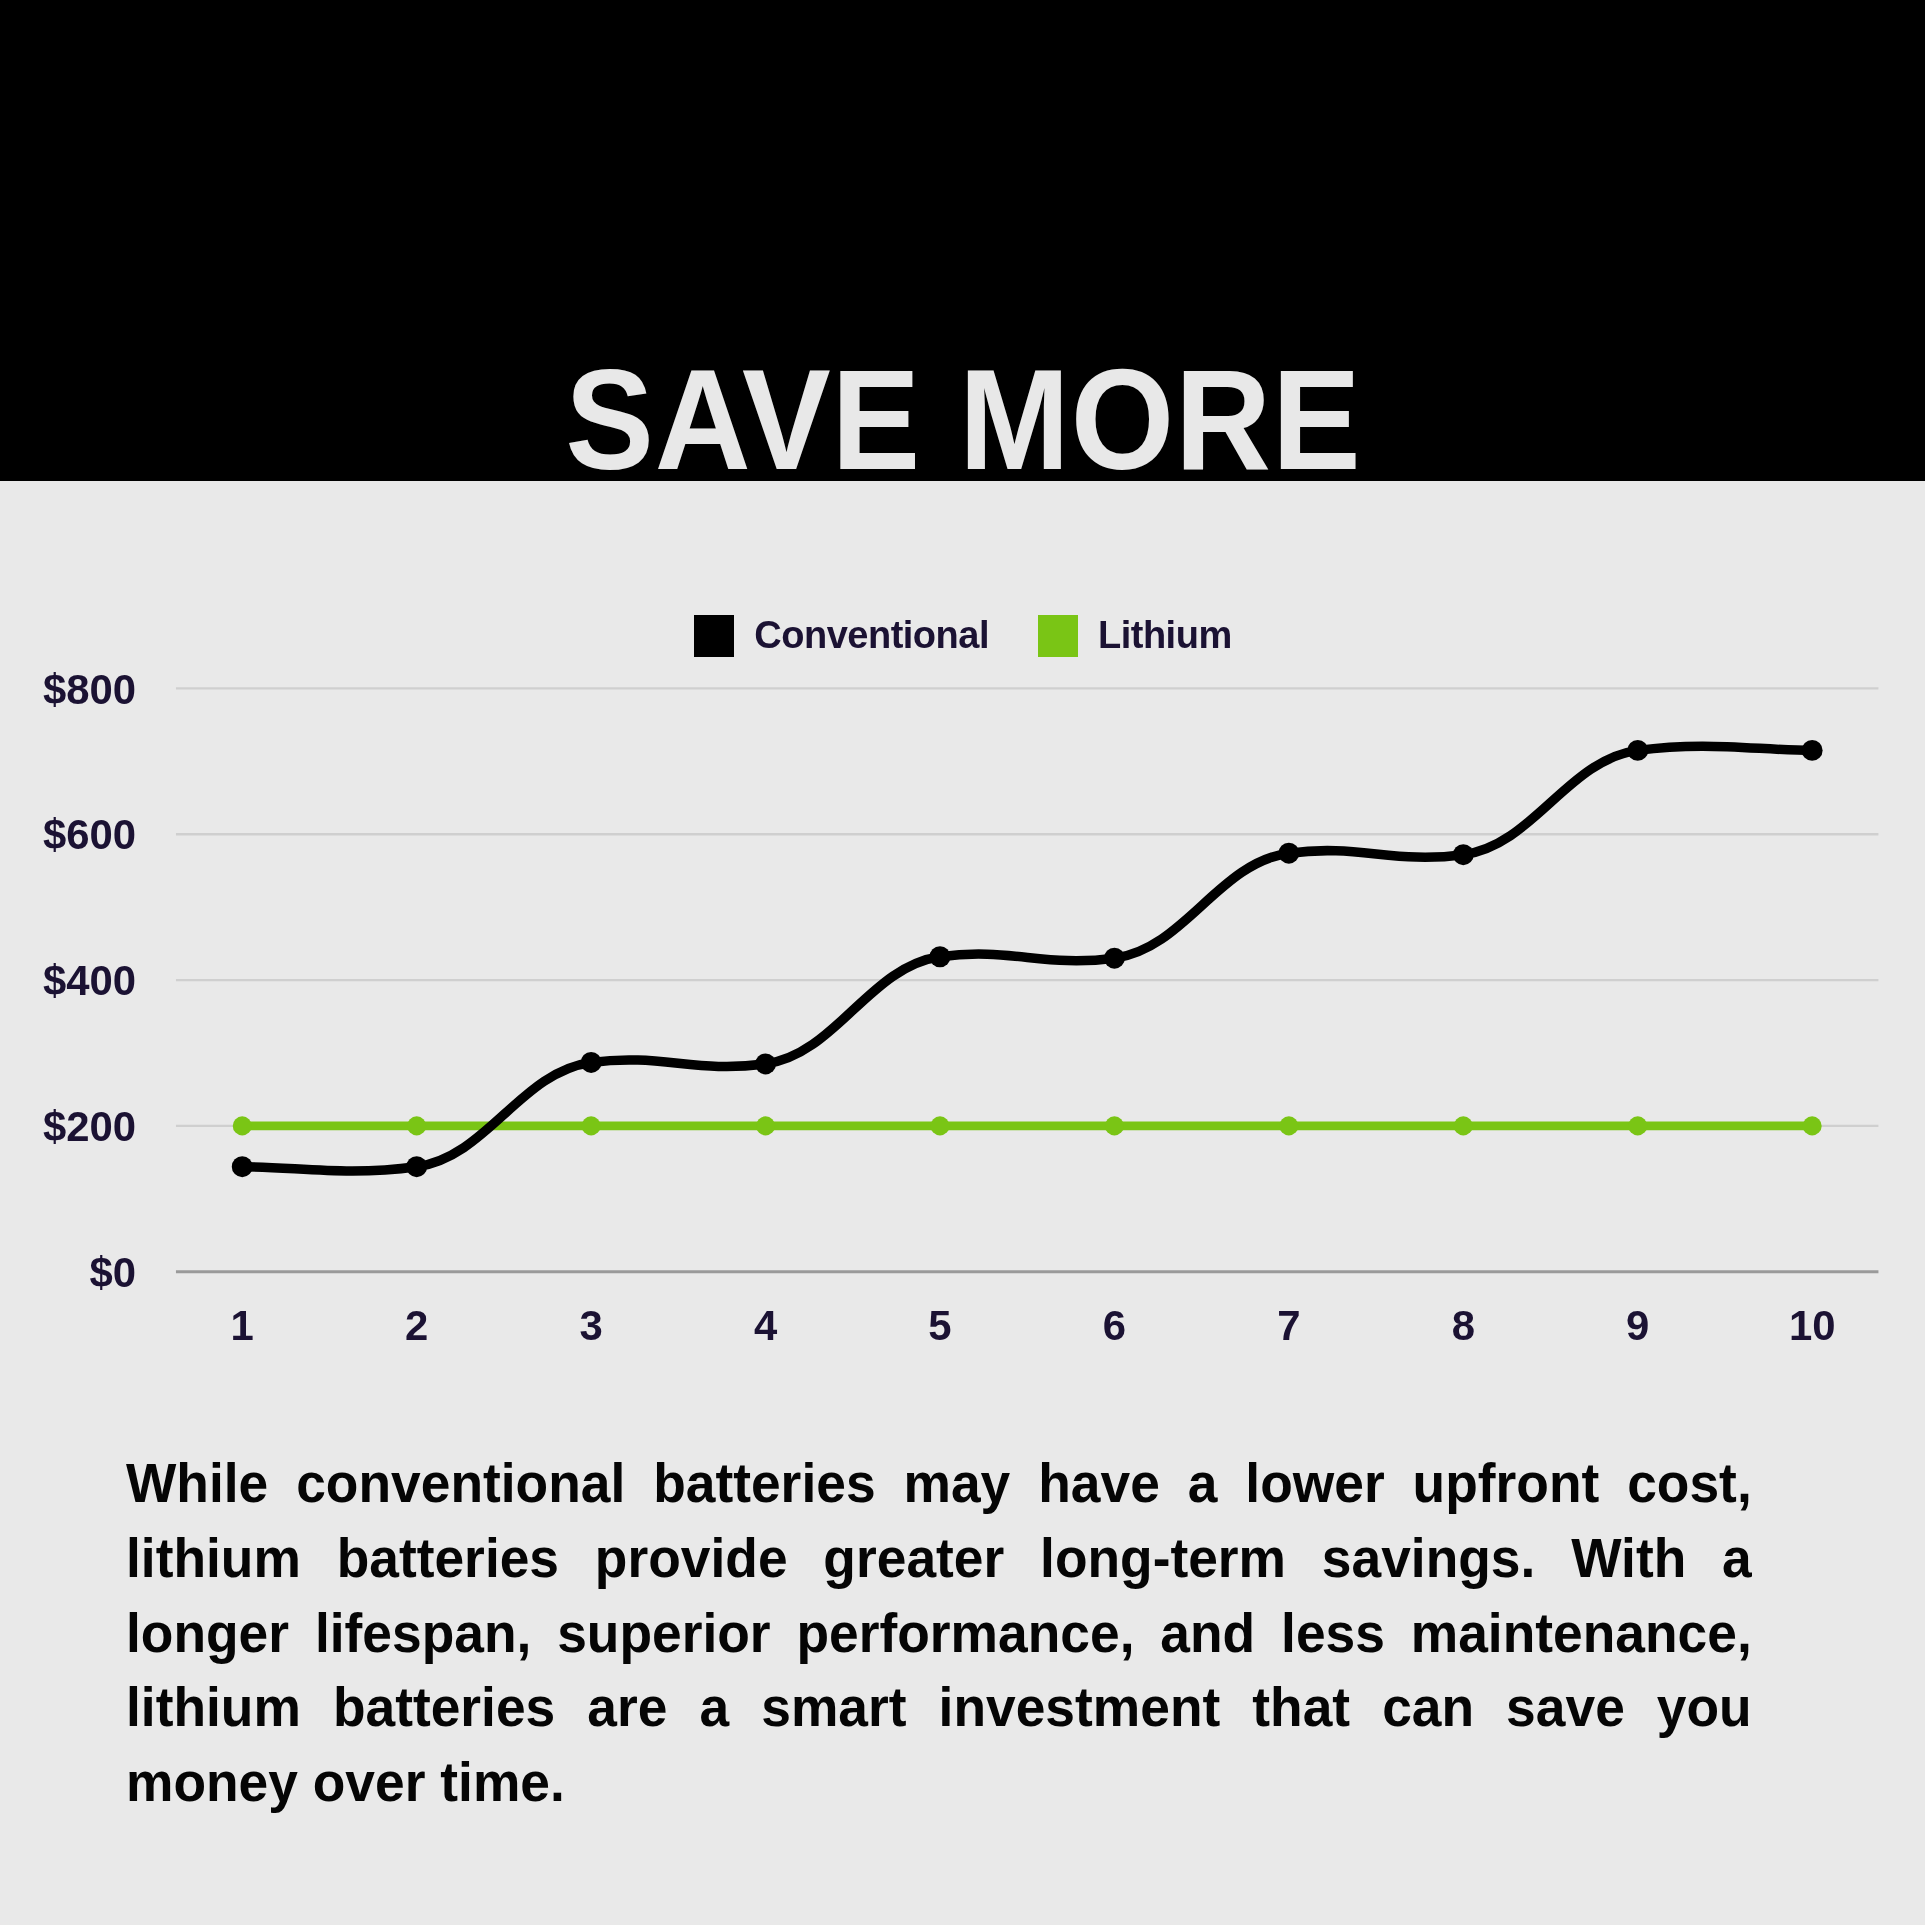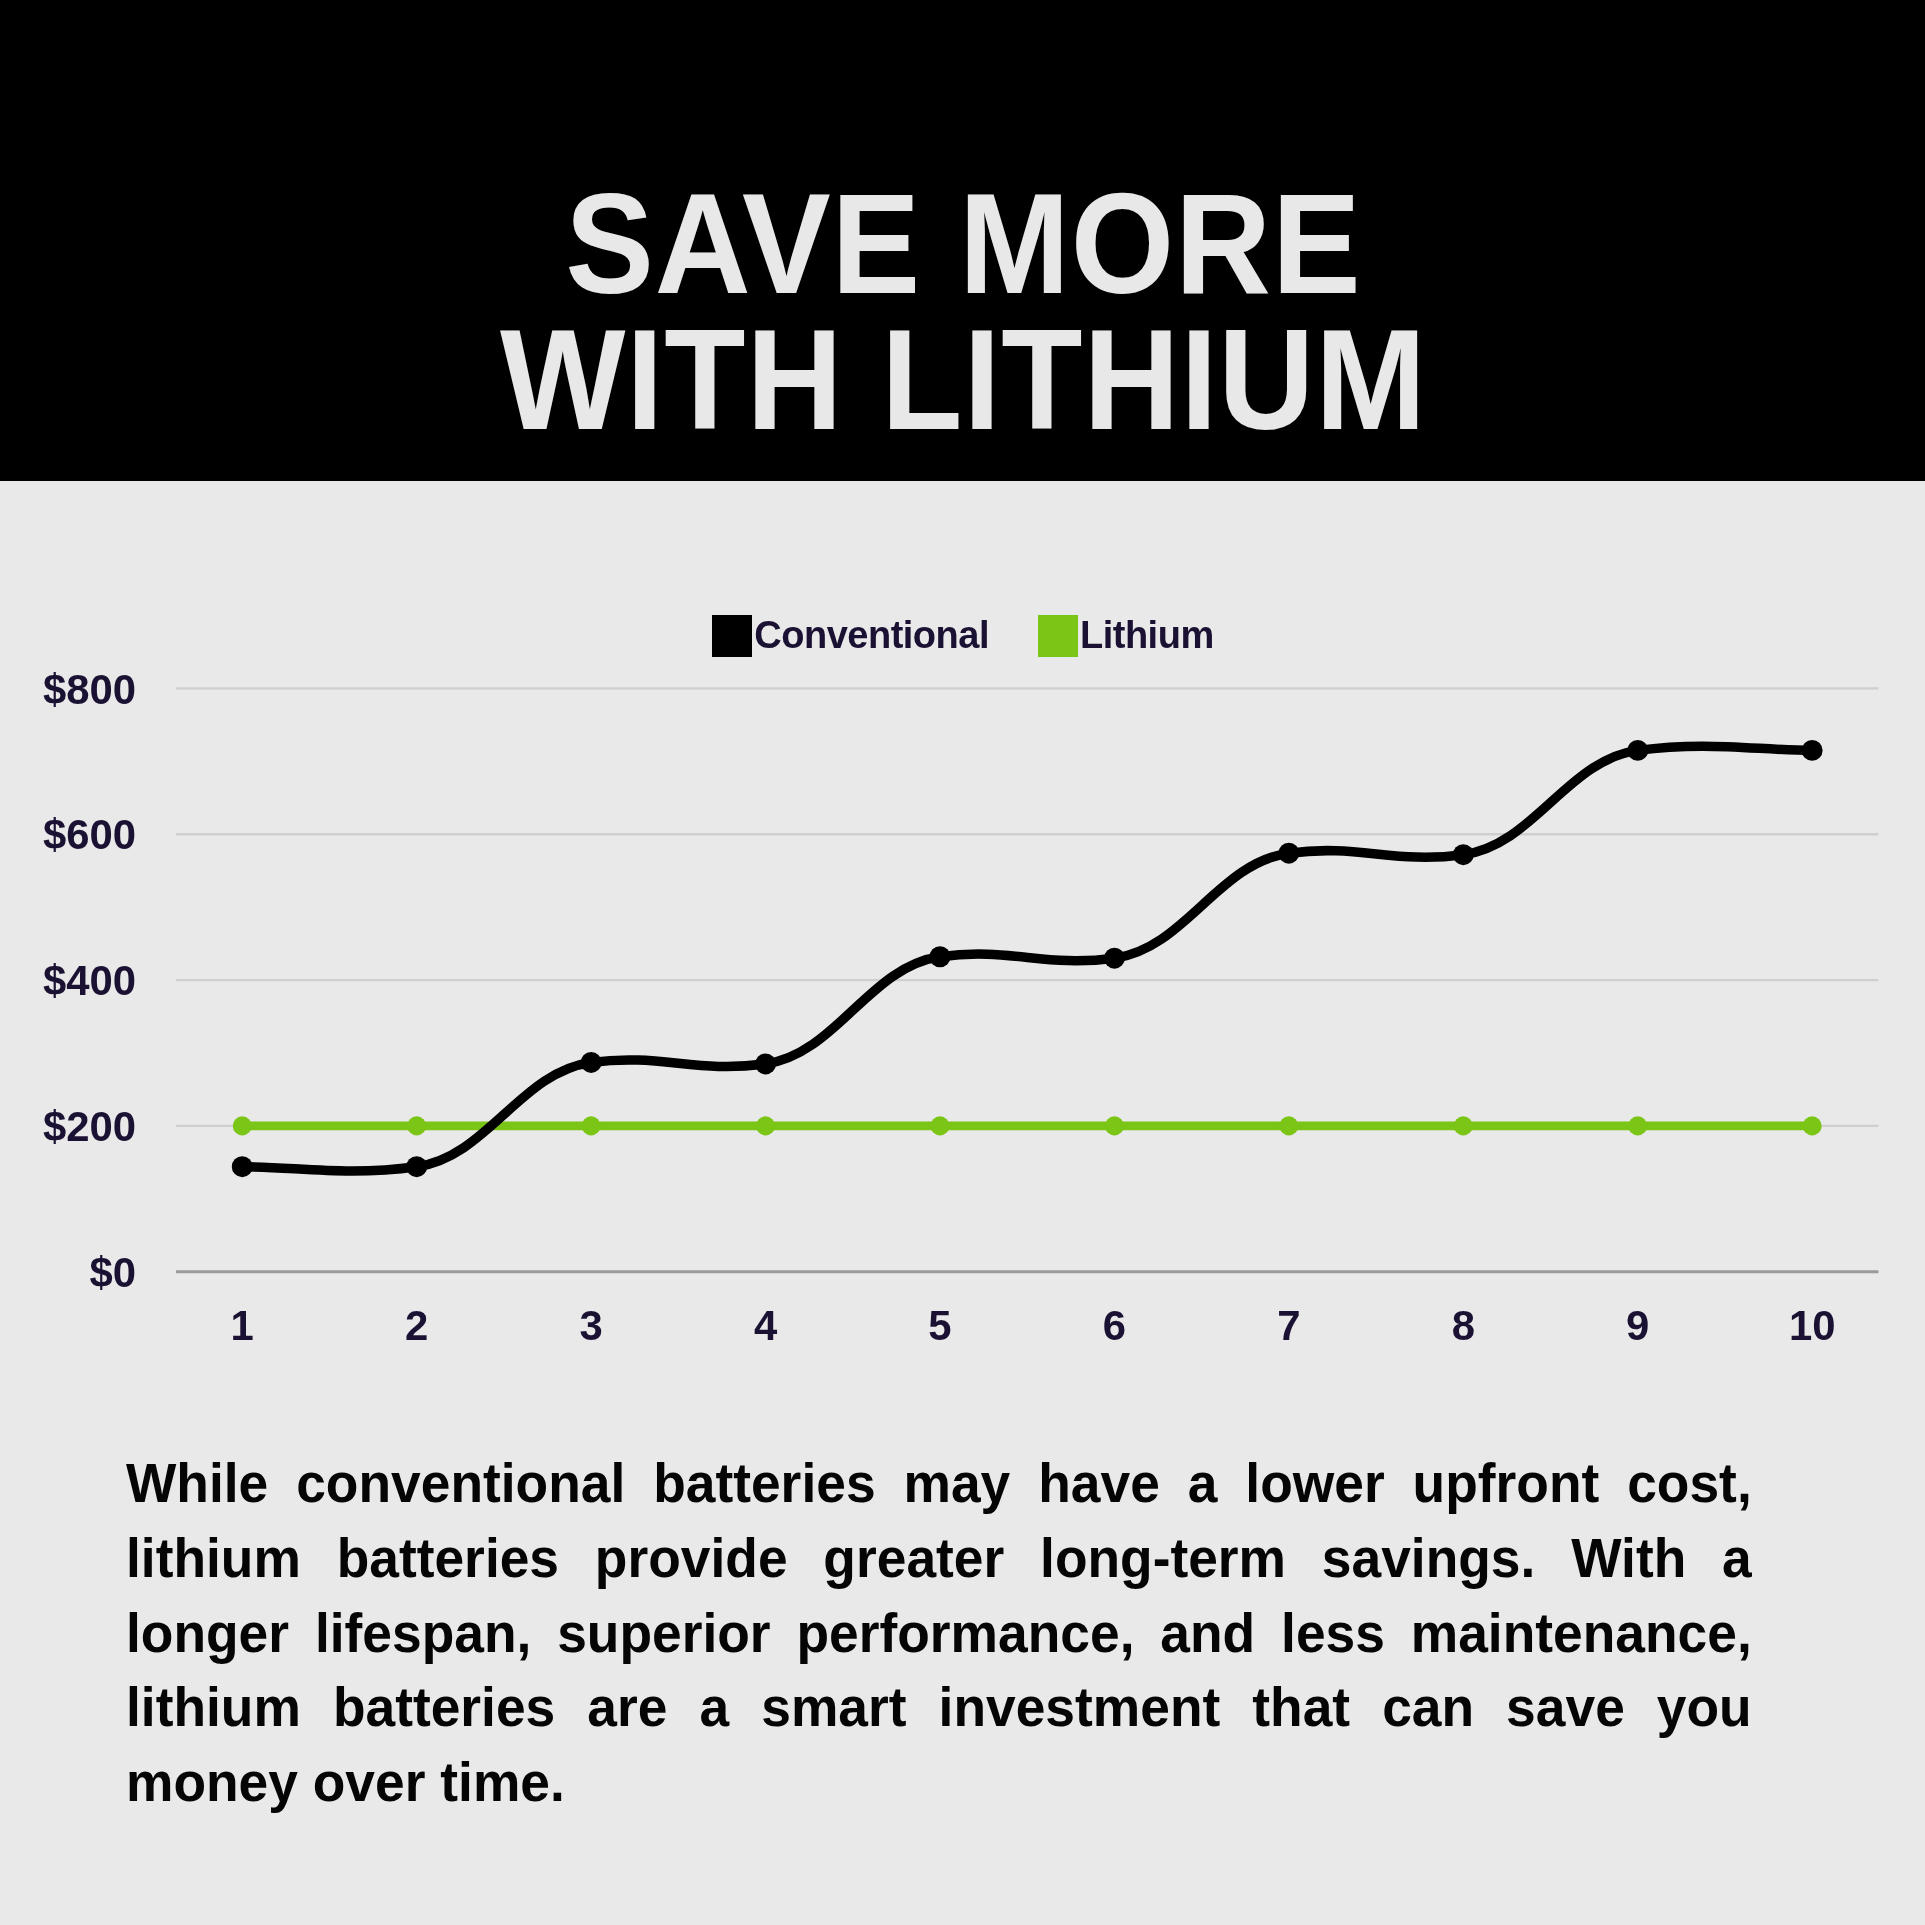--- a/index.html
+++ b/index.html
@@ -8,21 +8,21 @@
     background:#e9e9e9;
     font-family:"Liberation Sans", sans-serif;
     overflow:hidden;
   }
   .poster{position:relative;width:1926px;height:1926px;background:#e9e9e9;}
 
   
   .header{
     position:absolute;left:0;top:0;width:1926px;height:624px;
     background:#000000;
-    display:flex;flex-direction:column;align-items:center;justify-content:center;
+    display:flex;flex-direction:column;align-items:center;justify-content:flex-end;
   }
   .header-title{
     color:#e8e8e8;
     font-family:"Liberation Sans", sans-serif;
     font-weight:700;
     font-size:143px;
     line-height:0.95;
     letter-spacing:1px;
     text-align:center;
     text-transform:uppercase;
@@ -36,21 +36,21 @@
   .chart-wrap{
     position:absolute;left:0;top:481px;width:1926px;height:942px;
     background:#e9e9e9;
   }
 
   
   .legend{
     position:absolute;left:0;top:133px;width:1926px;
     display:flex;justify-content:center;align-items:center;gap:49px;
   }
-  .legend-item{display:flex;align-items:center;gap:2px;}
+  .legend-item{display:flex;align-items:center;gap:20px;}
   .legend-swatch{width:40px;height:42px;display:block;}
   .legend-label{
     font-size:38px;font-weight:700;color:#1b1233;
     font-family:"Liberation Sans", sans-serif;
     letter-spacing:-0.5px;
     white-space:nowrap;
   }
 
   
   .plot{position:absolute;left:0;top:0;width:1926px;height:942px;}

